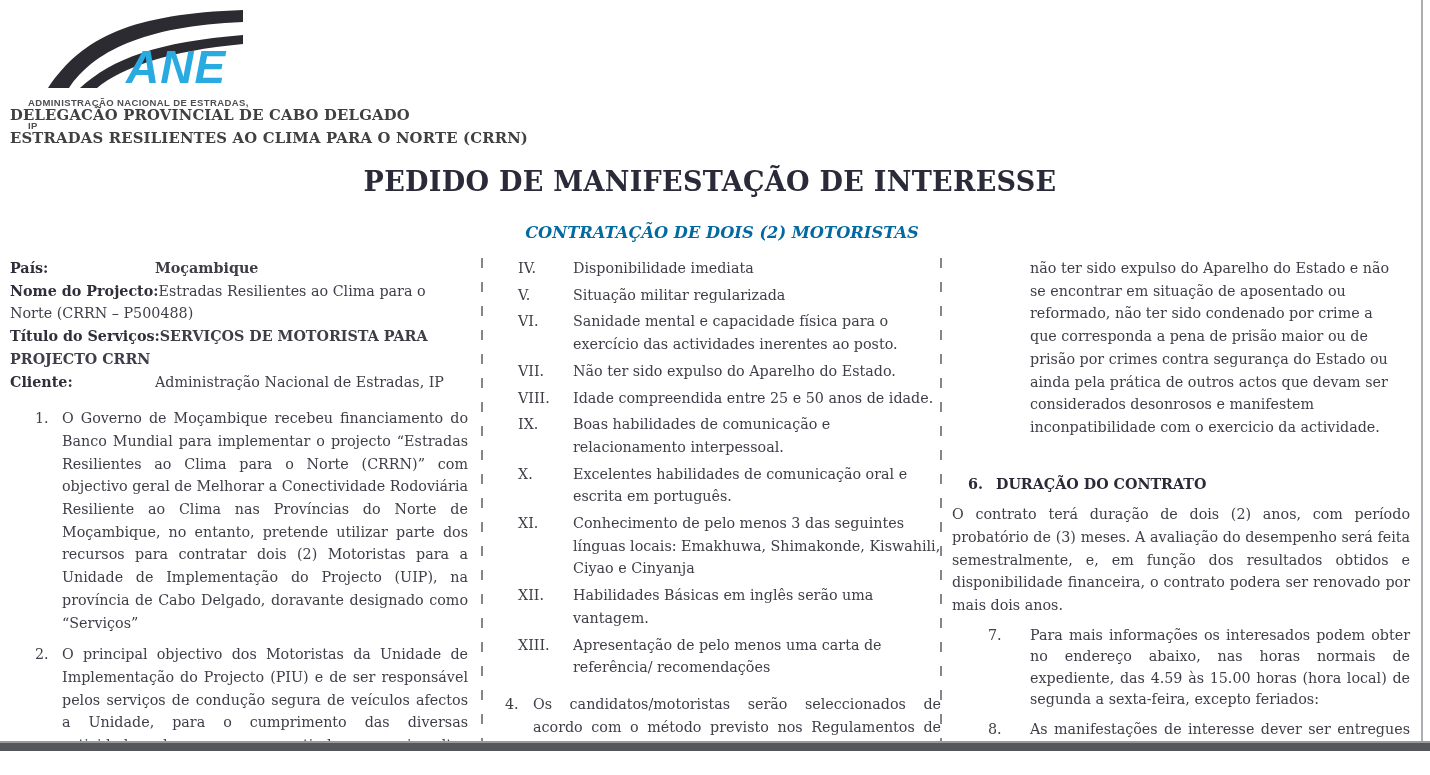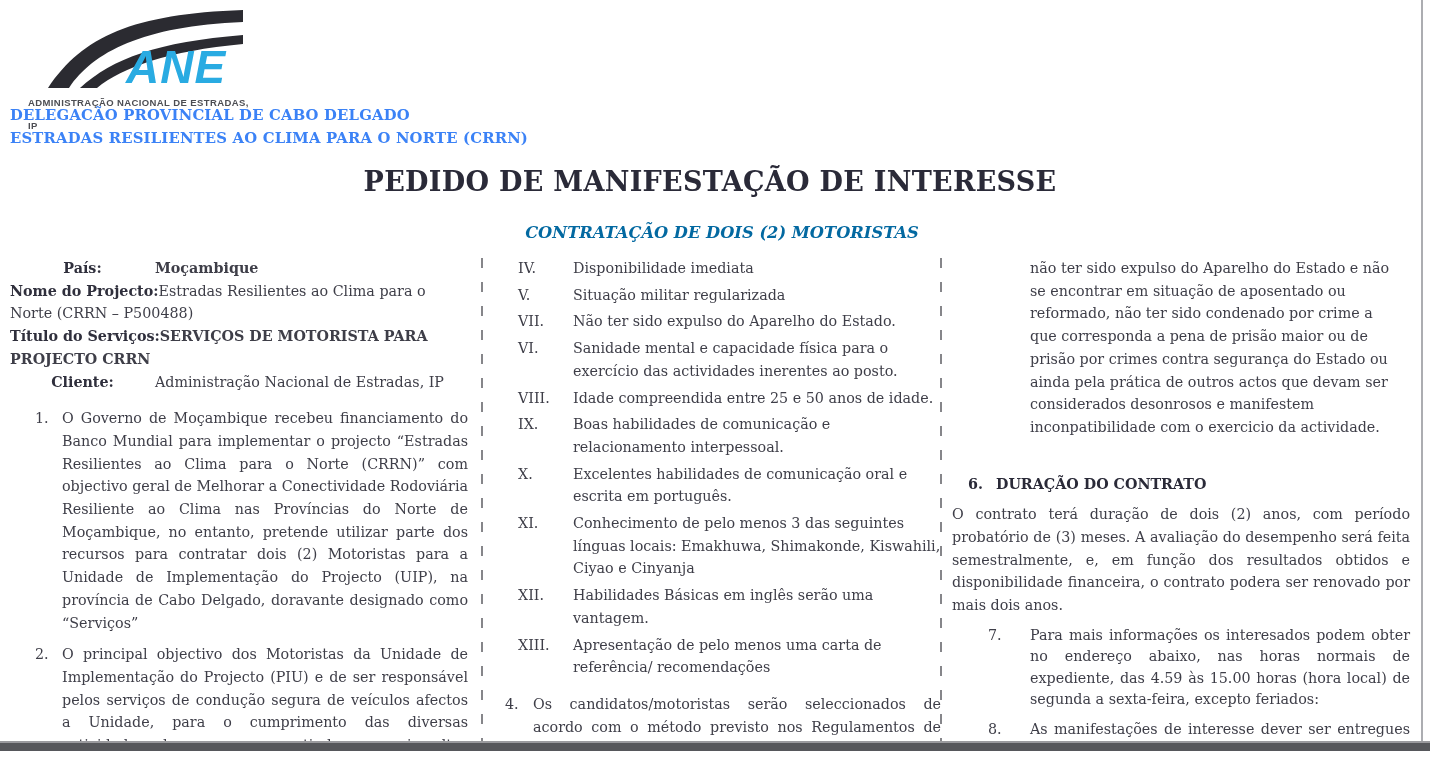--- a/index.html
+++ b/index.html
@@ -11,21 +11,21 @@
   
   .logo { position:absolute; left:28px; top:6px; width:232px; }
   .logo svg { display:block; }
   .logo-caption {
     margin-top:2px; font-family:"Liberation Sans",sans-serif;
     font-weight:bold; font-size:9.5px; letter-spacing:0.4px; color:#4d4e53;
   }
   
   .hdr {
     position:absolute; left:10px; top:103px; font-weight:bold;
-    font-size:14.8px; color:#3b82f6; line-height:23px; letter-spacing:0.2px;
+    font-size:14.8px; color:#404040; line-height:23px; letter-spacing:0.2px;
   }
   
   .title {
     position:absolute; top:171px; left:0; width:1420px; text-align:center;
     font-size:27px; font-weight:bold; color:#2a2a38; letter-spacing:0.3px;
   }
   .subtitle {
     position:absolute; top:222px; left:12px; width:1420px; text-align:center;
     font-size:16.3px; font-weight:bold; color:#0369a1;font-style:italic;
   }
@@ -35,21 +35,21 @@
   #col2 { left:497px; width:444px; }
   #col3 { left:952px; width:458px; }
   .sep {
     position:absolute; top:258px; width:2px; height:517px;
     background-image:repeating-linear-gradient(to bottom,#86868a 0 10px,transparent 10px 24px);
   }
   #sep1 { left:481px; }
   #sep2 { left:940px; }
   
   .meta { margin-bottom:14px; }
-  .mlabel { font-weight:bold; display:inline-block; min-width:145px; color:#2f2f3c;text-align:center; }
+  .mlabel { font-weight:bold; display:inline-block; min-width:145px; color:#2f2f3c; }
   .b { font-weight:bold; }
   
   .oli  { position:relative; padding-left:52px; margin-bottom:9px; text-align:justify; }
   .oli .num  { position:absolute; left:25px; }
   .rli  { position:relative; padding-left:76px; margin-bottom:4px; text-align:left; }
   .rli .num  { position:absolute; left:21px; }
   .oli2 { position:relative; padding-left:36px; margin-bottom:10px; text-align:justify; margin-top:14px; }
   .oli2 .num { position:absolute; left:8px; }
   
   .cont { margin-left:78px; width:366px; text-align:left; margin-bottom:34px; }
@@ -101,22 +101,22 @@
       <div><span class="mlabel">Cliente:</span><span>Administração Nacional de Estradas, IP</span></div>
     </div>
     <div class="oli"><span class="num">1.</span><span>O Governo de Moçambique recebeu financiamento do Banco Mundial para implementar o projecto “Estradas Resilientes ao Clima para o Norte (CRRN)” com objectivo geral de Melhorar a Conectividade Rodoviária Resiliente ao Clima nas Províncias do Norte de Moçambique, no entanto, pretende utilizar parte dos recursos para contratar dois (2) Motoristas para a Unidade de Implementação do Projecto (UIP), na província de Cabo Delgado, doravante designado como “Serviços”</span></div>
     <div class="oli"><span class="num">2.</span><span>O principal objectivo dos Motoristas da Unidade de Implementação do Projecto (PIU) e de ser responsável pelos serviços de condução segura de veículos afectos a Unidade, para o cumprimento das diversas actividades da mesma, garantindo os mais altos padrões de senso e responsabilidade, protocolo e segurança. Os motoristas devem também garantir a manutenção adequada dos veículos afectos a Unidade.</span></div>
 
   </div>
 
   <div class="col" id="col2">
     <div class="rli"><span class="num">IV.</span><span>Disponibilidade imediata</span></div>
     <div class="rli"><span class="num">V.</span><span>Situação militar regularizada</span></div>
+    <div class="rli"><span class="num">VI.</span><span>Sanidade mental e capacidade física para o exercício das actividades inerentes ao posto.</span></div>
     <div class="rli"><span class="num">VII.</span><span>Não ter sido expulso do Aparelho do Estado.</span></div>
-    <div class="rli"><span class="num">VI.</span><span>Sanidade mental e capacidade física para o exercício das actividades inerentes ao posto.</span></div>
     <div class="rli"><span class="num">VIII.</span><span>Idade compreendida entre 25 e 50 anos de idade.</span></div>
     <div class="rli"><span class="num">IX.</span><span>Boas habilidades de comunicação e relacionamento interpessoal.</span></div>
     <div class="rli"><span class="num">X.</span><span>Excelentes habilidades de comunicação oral e escrita em português.</span></div>
     <div class="rli"><span class="num">XI.</span><span>Conhecimento de pelo menos 3 das seguintes línguas locais: Emakhuwa, Shimakonde, Kiswahili, Ciyao e Cinyanja</span></div>
     <div class="rli"><span class="num">XII.</span><span>Habilidades Básicas em inglês serão uma vantagem.</span></div>
     <div class="rli"><span class="num">XIII.</span><span>Apresentação de pelo menos uma carta de referência/ recomendações</span></div>
 
     <div class="oli2"><span class="num">4.</span><span>Os candidatos/motoristas serão seleccionados de acordo com o método previsto nos Regulamentos de Contratação.</span></div>
 
   </div>

